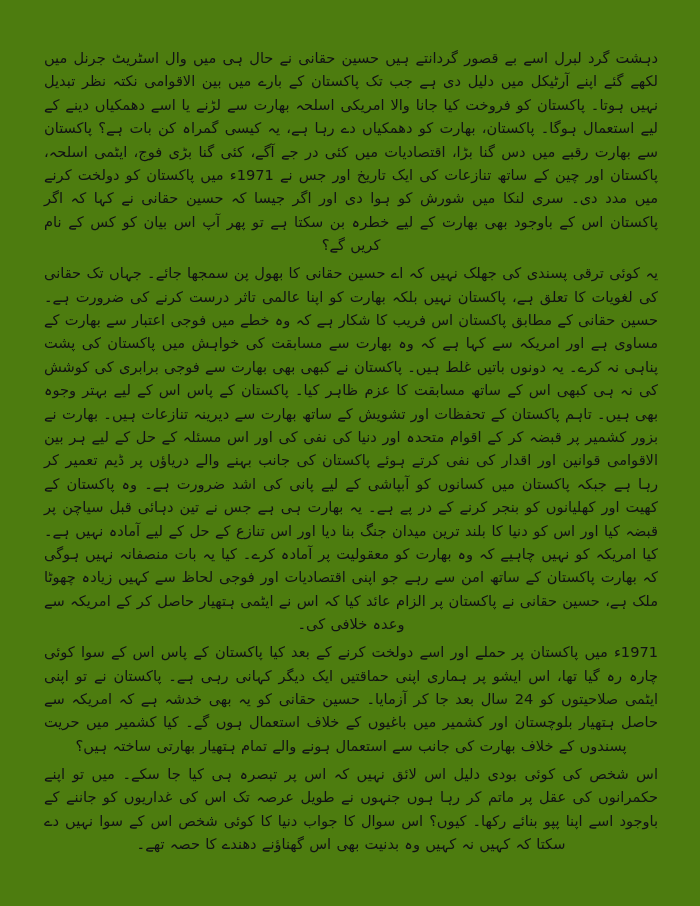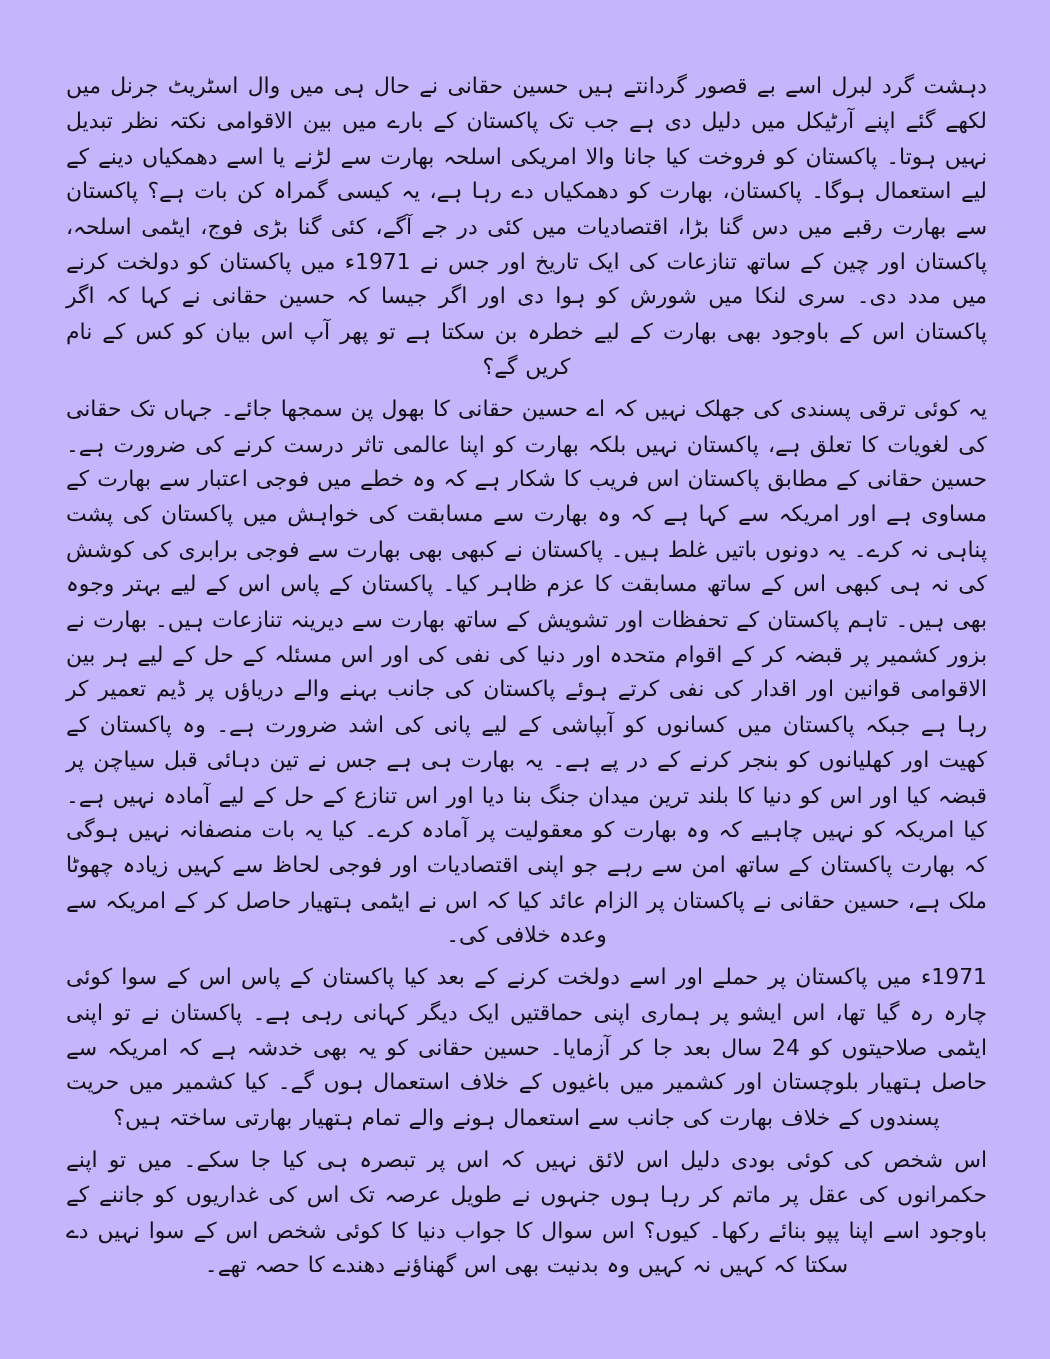--- a/index.html
+++ b/index.html
@@ -47,21 +47,21 @@
   }
 
   
   .para[data-last="center"] {
     text-align-last: center;
   }
 </style>
 </head>
 <body>
 
-<div id="page" style="background: #c4b5fd;">
+<div id="page" style="background: #4d7c0f;">
   <div class="article">
 
     <p class="para" data-last="center" style="text-align-last: center; color: rgb(17, 17, 20);">دہشت گرد لبرل اسے بے قصور گردانتے ہیں حسین حقانی نے حال ہی میں وال اسٹریٹ جرنل میں لکھے گئے اپنے آرٹیکل میں دلیل دی ہے جب تک پاکستان کے بارے میں بین الاقوامی نکتہ نظر تبدیل نہیں ہوتا۔ پاکستان کو فروخت کیا جانا والا امریکی اسلحہ بھارت سے لڑنے یا اسے دھمکیاں دینے کے لیے استعمال ہوگا۔ پاکستان، بھارت کو دھمکیاں دے رہا ہے، یہ کیسی گمراہ کن بات ہے؟ پاکستان سے بھارت رقبے میں دس گنا بڑا، اقتصادیات میں کئی در جے آگے، کئی گنا بڑی فوج، ایٹمی اسلحہ، پاکستان اور چین کے ساتھ تنازعات کی ایک تاریخ اور جس نے 1971ء میں پاکستان کو دولخت کرنے میں مدد دی۔ سری لنکا میں شورش کو ہوا دی اور اگر جیسا کہ حسین حقانی نے کہا کہ اگر پاکستان اس کے باوجود بھی بھارت کے لیے خطرہ بن سکتا ہے تو پھر آپ اس بیان کو کس کے نام کریں گے؟</p>
 
     <p class="para" data-last="center" style="text-align-last: center; color: rgb(17, 17, 20);">یہ کوئی ترقی پسندی کی جھلک نہیں کہ اے حسین حقانی کا بھول پن سمجھا جائے۔ جہاں تک حقانی کی لغویات کا تعلق ہے، پاکستان نہیں بلکہ بھارت کو اپنا عالمی تاثر درست کرنے کی ضرورت ہے۔ حسین حقانی کے مطابق پاکستان اس فریب کا شکار ہے کہ وہ خطے میں فوجی اعتبار سے بھارت کے مساوی ہے اور امریکہ سے کہا ہے کہ وہ بھارت سے مسابقت کی خواہش میں پاکستان کی پشت پناہی نہ کرے۔ یہ دونوں باتیں غلط ہیں۔ پاکستان نے کبھی بھی بھارت سے فوجی برابری کی کوشش کی نہ ہی کبھی اس کے ساتھ مسابقت کا عزم ظاہر کیا۔ پاکستان کے پاس اس کے لیے بہتر وجوہ بھی ہیں۔ تاہم پاکستان کے تحفظات اور تشویش کے ساتھ بھارت سے دیرینہ تنازعات ہیں۔ بھارت نے بزور کشمیر پر قبضہ کر کے اقوام متحدہ اور دنیا کی نفی کی اور اس مسئلہ کے حل کے لیے ہر بین الاقوامی قوانین اور اقدار کی نفی کرتے ہوئے پاکستان کی جانب بہنے والے دریاؤں پر ڈیم تعمیر کر رہا ہے جبکہ پاکستان میں کسانوں کو آبپاشی کے لیے پانی کی اشد ضرورت ہے۔ وہ پاکستان کے کھیت اور کھلیانوں کو بنجر کرنے کے در پے ہے۔ یہ بھارت ہی ہے جس نے تین دہائی قبل سیاچن پر قبضہ کیا اور اس کو دنیا کا بلند ترین میدان جنگ بنا دیا اور اس تنازع کے حل کے لیے آمادہ نہیں ہے۔ کیا امریکہ کو نہیں چاہیے کہ وہ بھارت کو معقولیت پر آمادہ کرے۔ کیا یہ بات منصفانہ نہیں ہوگی کہ بھارت پاکستان کے ساتھ امن سے رہے جو اپنی اقتصادیات اور فوجی لحاظ سے کہیں زیادہ چھوٹا ملک ہے، حسین حقانی نے پاکستان پر الزام عائد کیا کہ اس نے ایٹمی ہتھیار حاصل کر کے امریکہ سے وعدہ خلافی کی۔</p>
 
     <p class="para" data-last="center" style="text-align-last: center; color: rgb(17, 17, 20);">1971ء میں پاکستان پر حملے اور اسے دولخت کرنے کے بعد کیا پاکستان کے پاس اس کے سوا کوئی چارہ رہ گیا تھا، اس ایشو پر ہماری اپنی حماقتیں ایک دیگر کہانی رہی ہے۔ پاکستان نے تو اپنی ایٹمی صلاحیتوں کو 24 سال بعد جا کر آزمایا۔ حسین حقانی کو یہ بھی خدشہ ہے کہ امریکہ سے حاصل ہتھیار بلوچستان اور کشمیر میں باغیوں کے خلاف استعمال ہوں گے۔ کیا کشمیر میں حریت پسندوں کے خلاف بھارت کی جانب سے استعمال ہونے والے تمام ہتھیار بھارتی ساختہ ہیں؟</p>
 
     <p class="para" data-last="center" style="text-align-last: center; color: rgb(17, 17, 20);">اس شخص کی کوئی بودی دلیل اس لائق نہیں کہ اس پر تبصرہ ہی کیا جا سکے۔ میں تو اپنے حکمرانوں کی عقل پر ماتم کر رہا ہوں جنہوں نے طویل عرصہ تک اس کی غداریوں کو جاننے کے باوجود اسے اپنا پپو بنائے رکھا۔ کیوں؟ اس سوال کا جواب دنیا کا کوئی شخص اس کے سوا نہیں دے سکتا کہ کہیں نہ کہیں وہ بدنیت بھی اس گھناؤنے دھندے کا حصہ تھے۔</p>
 

